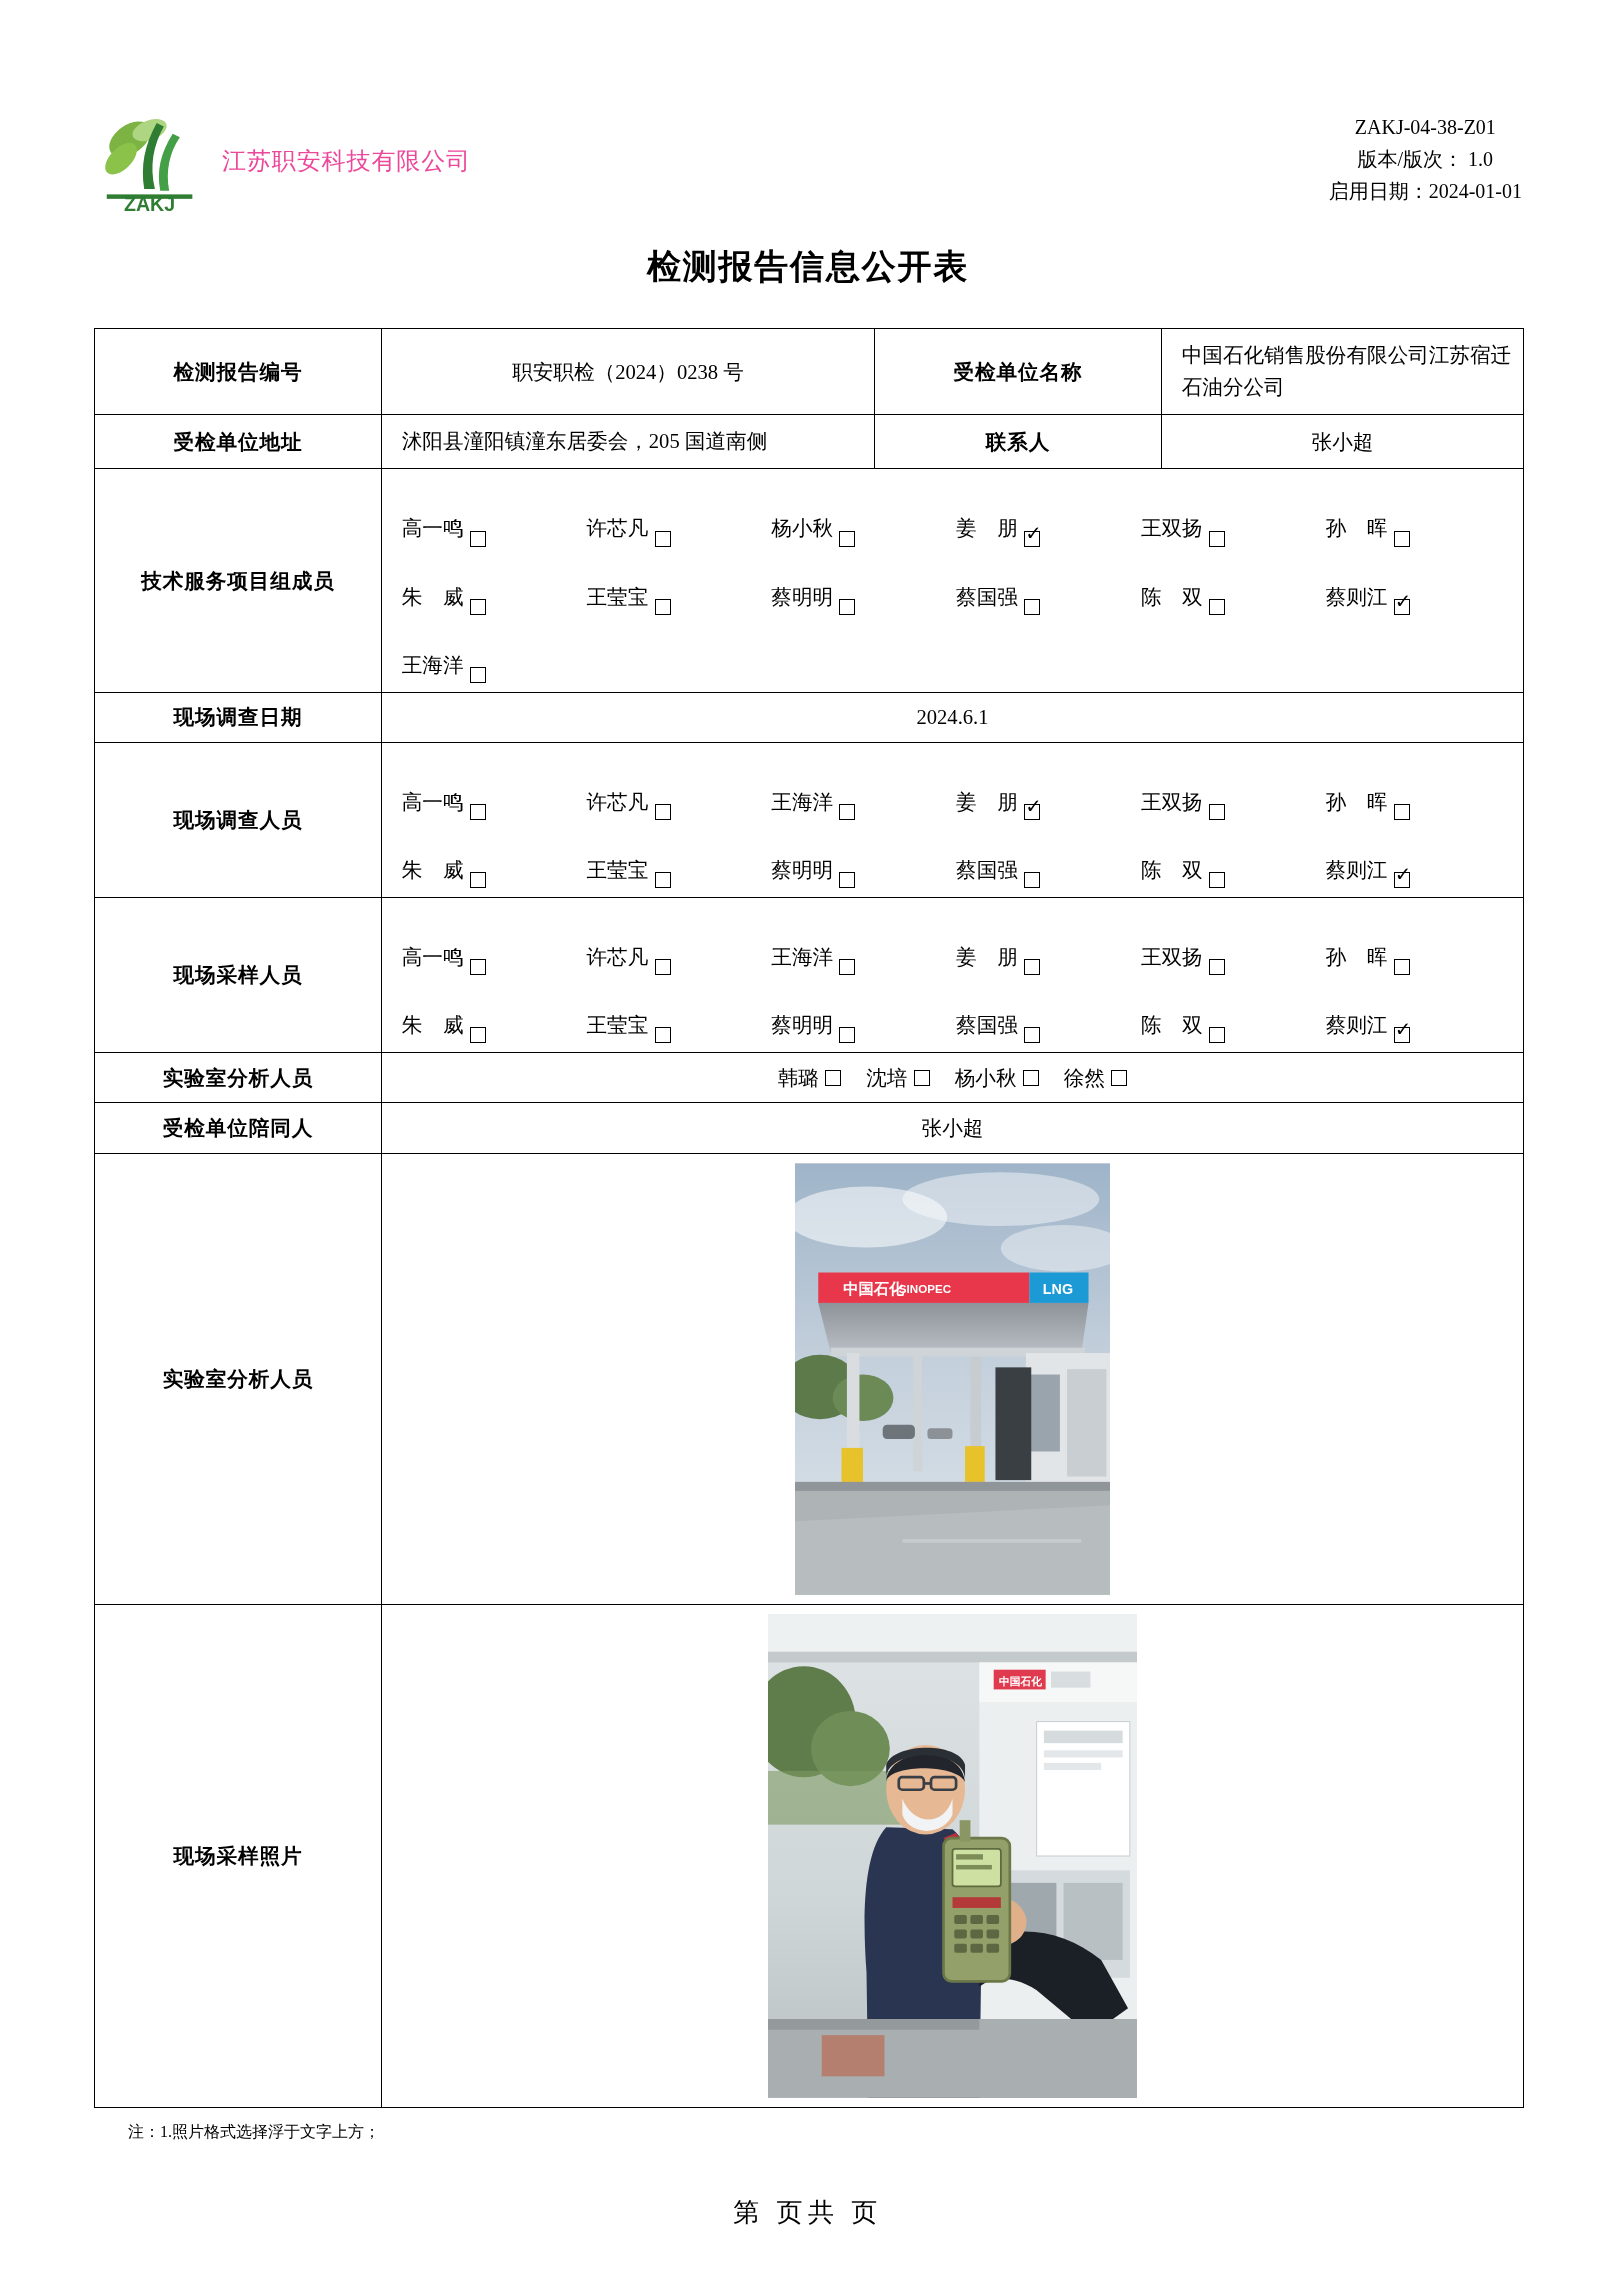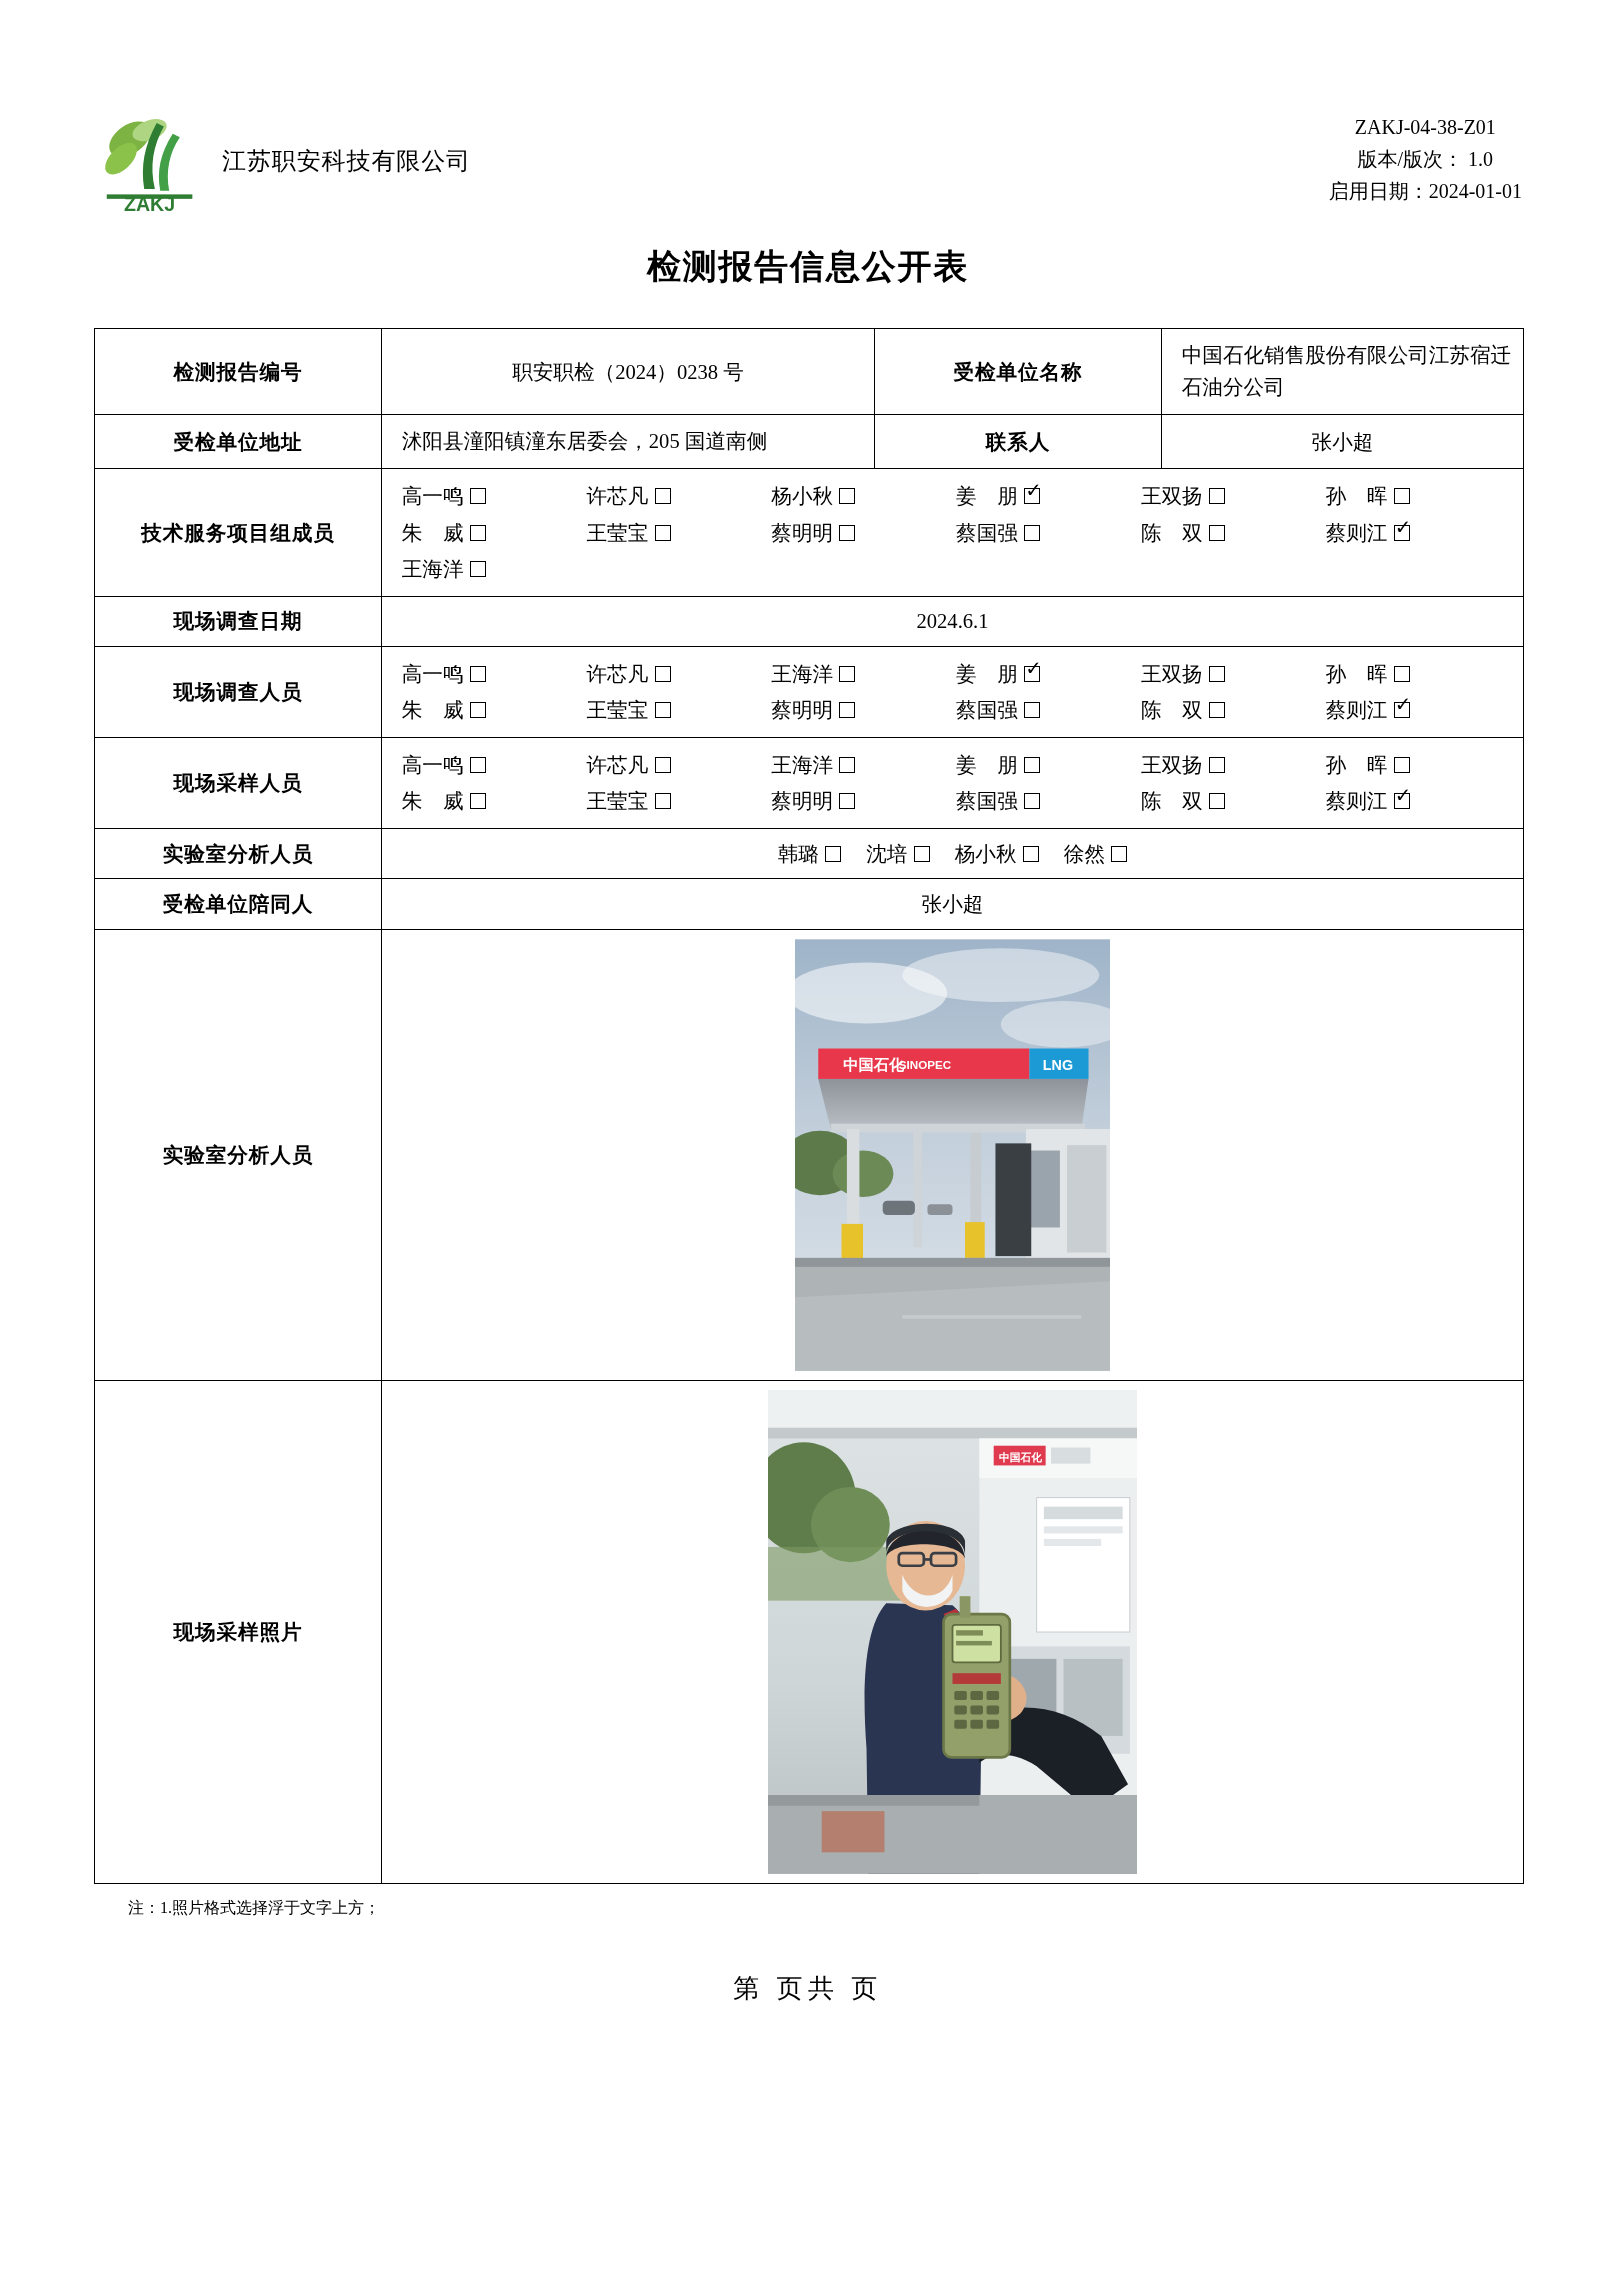--- a/index.html
+++ b/index.html
@@ -35,21 +35,21 @@
     gap: 16px;
   }
   .logo {
     width: 112px;
     height: 107px;
     position: relative;
   }
   .logo svg { display: block; }
   .company-name {
     font-size: 24px;
-    color: #000000;
+    color: #ec4899;
     font-family: "Liberation Serif", "DejaVu Serif", serif;
     letter-spacing: 0.9px;
     white-space: nowrap;
   }
   .header-right {
     text-align: center;
     font-size: 20px;
     line-height: 1.62;
     padding-top: 3.6px;
     white-space: nowrap;
@@ -103,21 +103,22 @@
   }
   .people-row {
     display: flex;
     width: 100%;
   }
   .person {
     flex: 1 1 0;
     white-space: nowrap;
     font-size: 20.6px;
     display: flex;
-    align-items: center;
+    align-items: flex-end;
+    margin-top: 32px;
   }
   .person .nm {
     display: inline-block;
   }
   .box {
     display: inline-block;
     width: 16px;
     height: 16px;
     border: 1.4px solid #000;
     margin-left: 6.3px;

